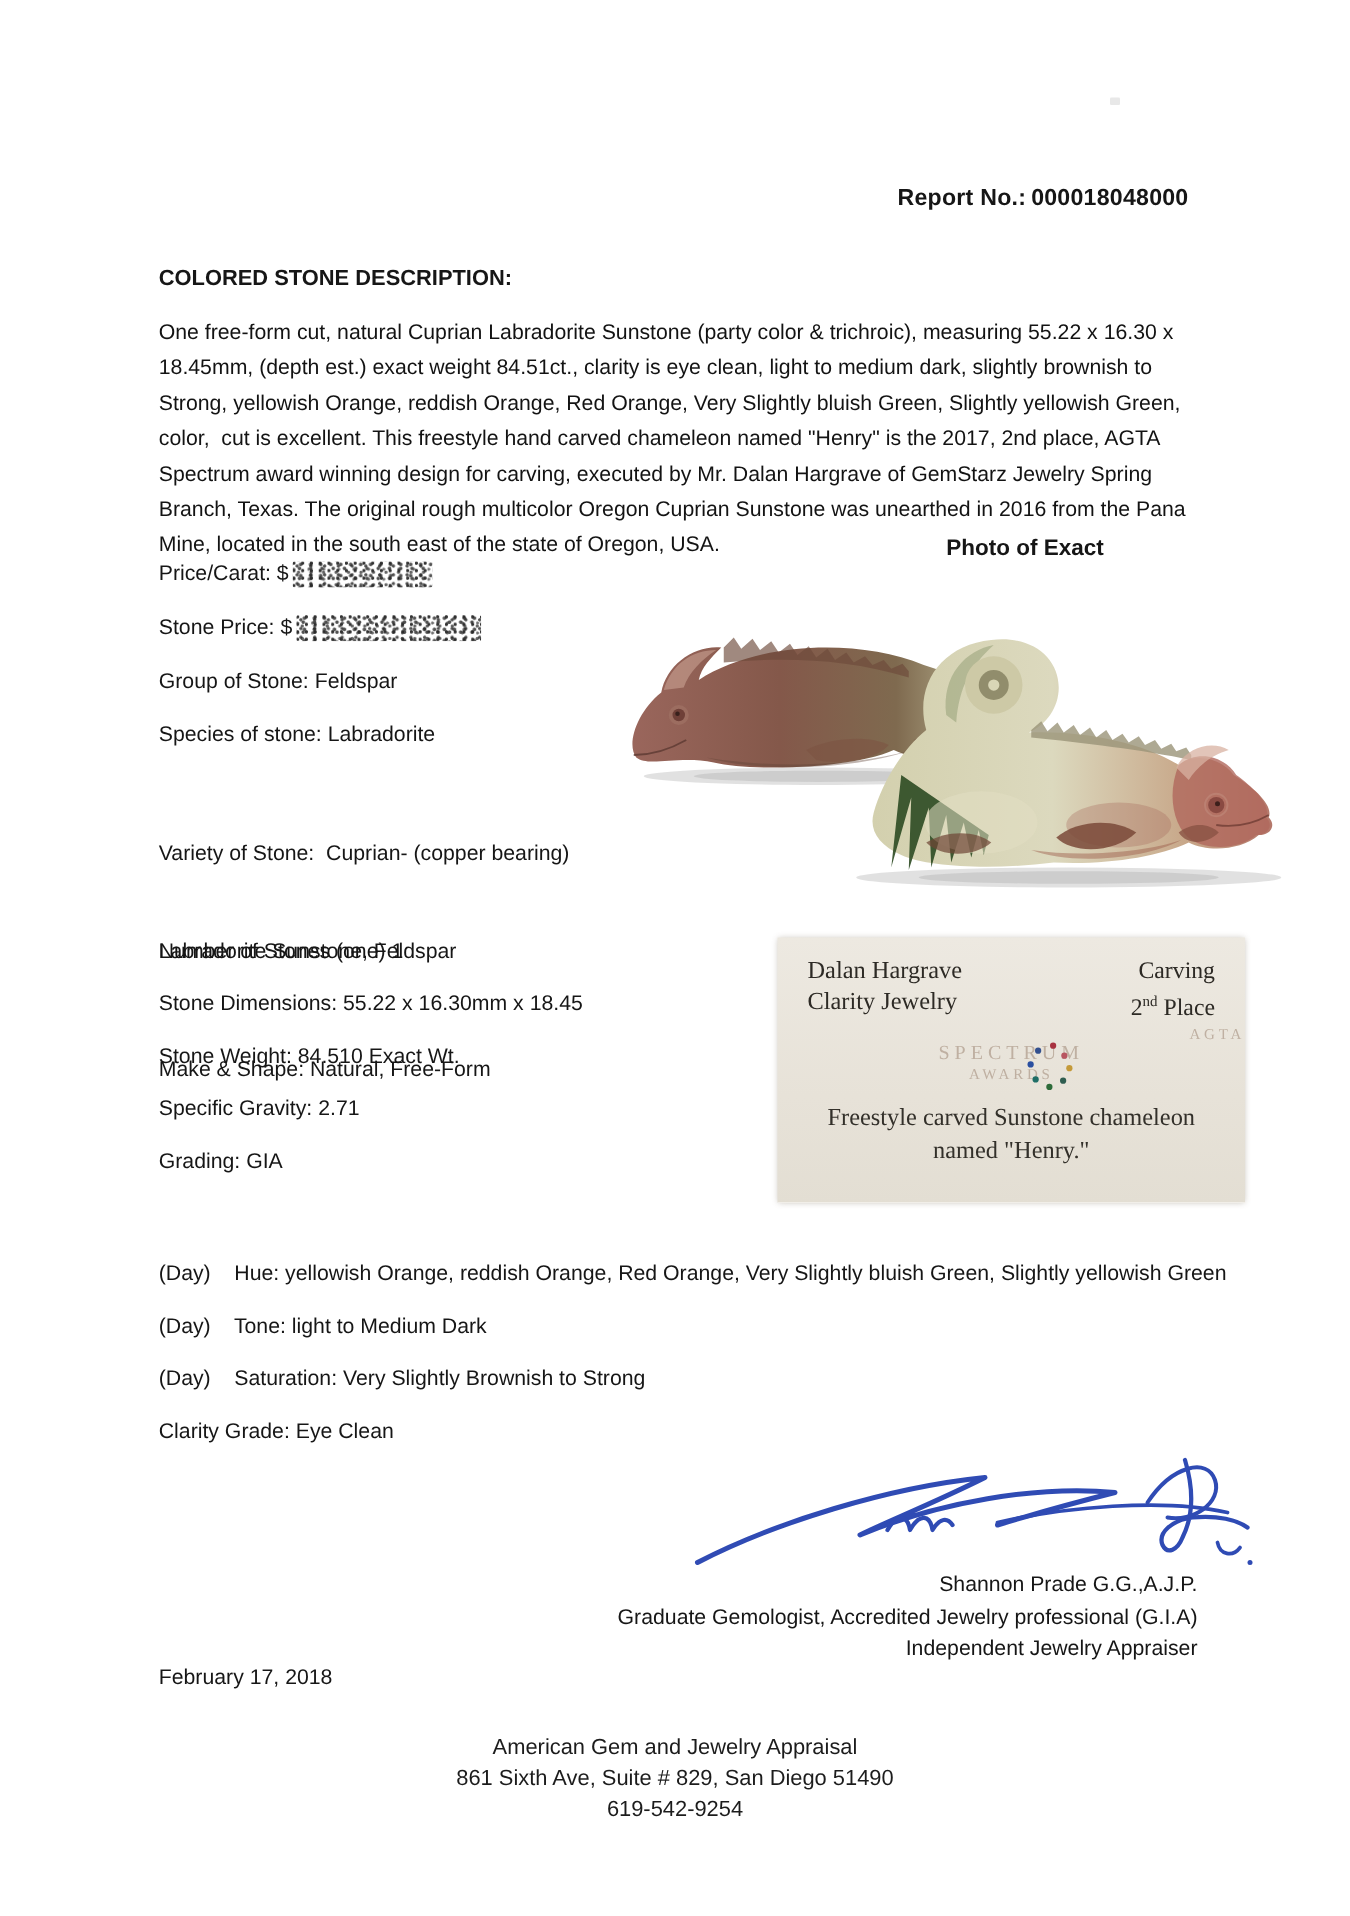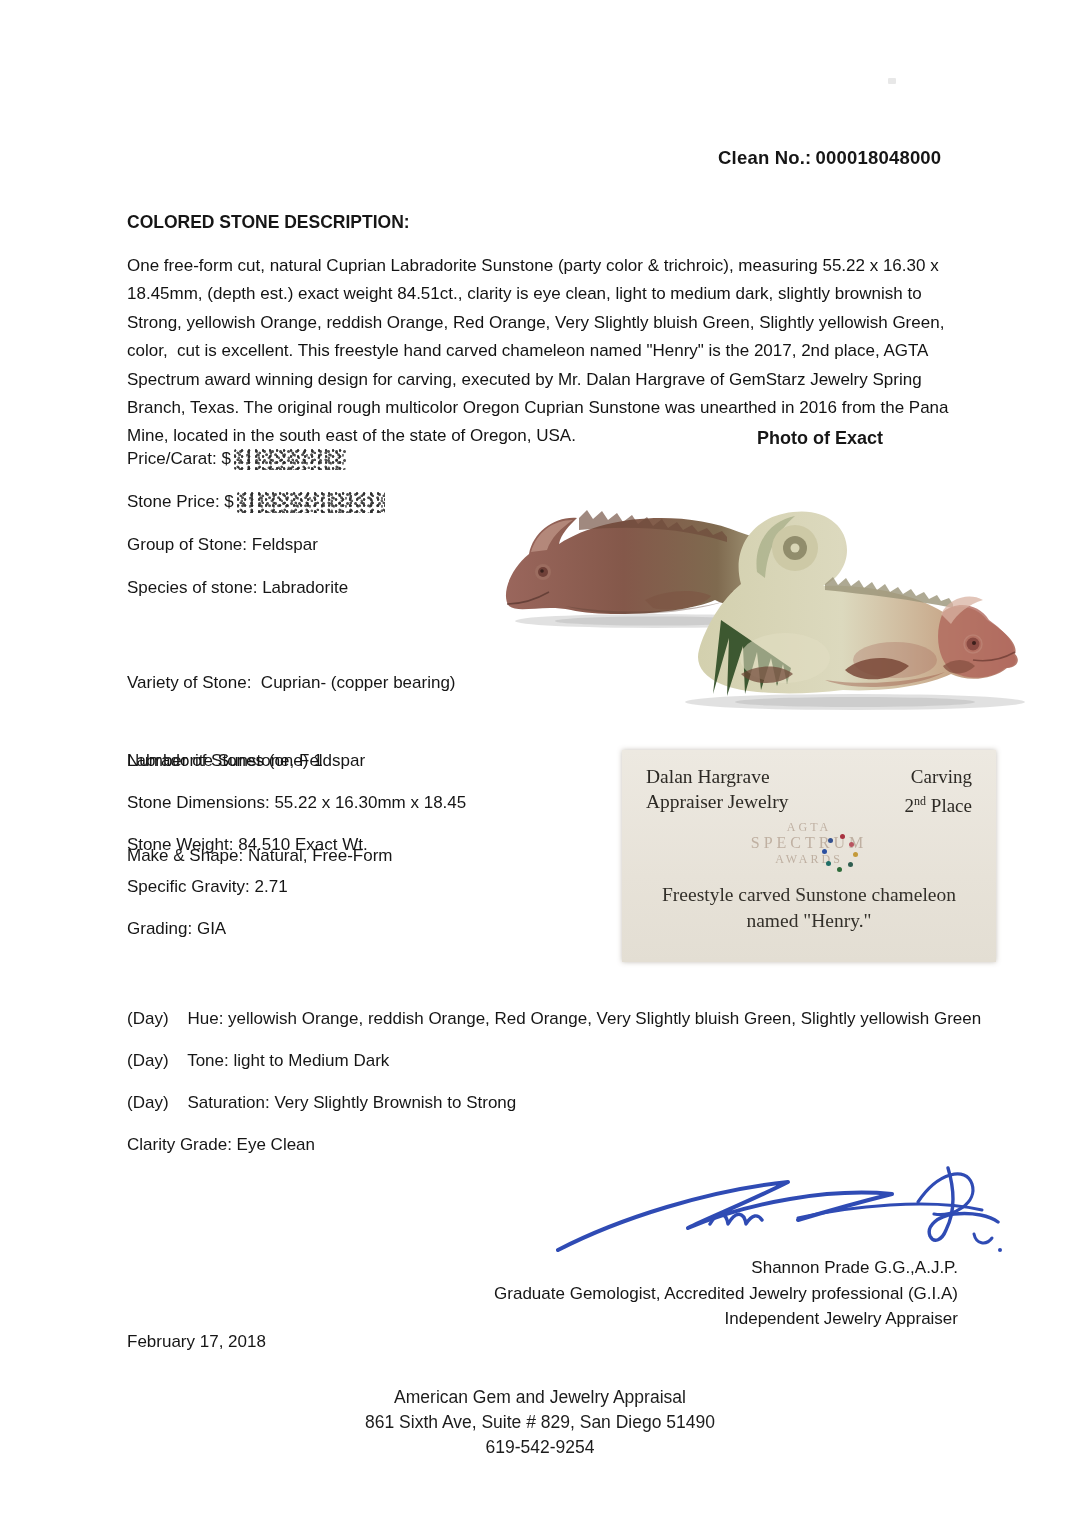--- a/index.html
+++ b/index.html
@@ -41,42 +41,42 @@
 
   .award-card{left:622px;top:750px;width:374px;height:212px;box-sizing:border-box;
     padding:14px 24px;background:linear-gradient(180deg,#ede9e1 0%,#e7e2d8 60%,#e3ded3 100%);
     box-shadow:0 0 5px rgba(125,112,95,.45);font-family:"Liberation Serif",serif;color:#2d2a25;}
   .card-head{display:flex;justify-content:space-between;}
   .card-left div{font-size:19.5px;line-height:25px;}
   .card-right{text-align:right;font-size:19px;line-height:25px;}
   .card-right sup{font-size:12px;}
   .card-watermark{position:absolute;left:0;right:0;top:70px;text-align:center;
     color:rgba(156,133,114,.55);}
-  .wm1{font-size:12px;letter-spacing:3px;line-height:14px;}
+  .wm1{font-size:12px;letter-spacing:3px;line-height:14px;text-align:right;}
   .wm2{font-size:16px;letter-spacing:4px;line-height:18px;}
   .wm3{font-size:12px;letter-spacing:3px;line-height:14px;}
   .dot{position:absolute;width:5px;height:5px;border-radius:50%;}
   .card-caption{position:absolute;left:0;right:0;top:132px;text-align:center;
     font-size:19.5px;line-height:26px;color:#33302a;}
 
   .sig-svg{left:550px;top:1158px;}
   .sig-block{top:1255px;right:122px;text-align:right;font-size:17px;line-height:25.5px;}
   .date{left:127px;top:1332px;font-size:17px;}
   .footer{left:0;top:1385px;width:1080px;text-align:center;font-size:17.5px;line-height:25px;color:#1c1c1c;}
   .artifact{left:888px;top:78px;width:8px;height:6px;background:#d9d9d9;opacity:.6;border-radius:1px;}
 </style>
 </head>
 <body>
 
 <div class="page">
 
   <div class="abs artifact"></div>
 
   <div class="abs report-no">
-    <span>Clean No.:</span><span>000018048000</span>
+    <span>Report No.:</span><span>000018048000</span>
   </div>
 
   <div class="abs section-title">COLORED STONE DESCRIPTION:</div>
 
   <div class="abs description pre">One free-form cut, natural Cuprian Labradorite Sunstone (party color &amp; trichroic), measuring 55.22 x 16.30 x 18.45mm, (depth est.) exact weight 84.51ct., clarity is eye clean, light to medium dark, slightly brownish to Strong, yellowish Orange, reddish Orange, Red Orange, Very Slightly bluish Green, Slightly yellowish Green, color,  cut is excellent. This freestyle hand carved chameleon named "Henry" is the 2017, 2nd place, AGTA Spectrum award winning design for carving, executed by Mr. Dalan Hargrave of GemStarz Jewelry Spring Branch, Texas. The original rough multicolor Oregon Cuprian Sunstone was unearthed in 2016 from the Pana Mine, located in the south east of the state of Oregon, USA.</div>
 
   <div class="abs photo-title">Photo of Exact</div>
 
   <svg class="abs stone-photo" width="540" height="240" viewBox="0 0 540 240">
     <defs>
@@ -171,21 +171,21 @@
     <div class="field">Stone Dimensions: 55.22 x 16.30mm x 18.45</div>
     <div class="field">Stone Weight: 84.510 Exact Wt.</div>
     <div class="field">Specific Gravity: 2.71</div>
     <div class="field">Grading: GIA</div>
   </div>
 
   <div class="abs award-card">
     <div class="card-head">
       <div class="card-left">
         <div>Dalan Hargrave</div>
-        <div>Appraiser Jewelry</div>
+        <div>Clarity Jewelry</div>
       </div>
       <div class="card-right">
         <div>Carving</div>
         <div><span>2</span><sup>nd</sup> <span>Place</span></div>
       </div>
     </div>
     <div class="card-watermark">
       <div class="wm1">AGTA</div>
       <div class="wm2">SPECTRUM</div>
       <div class="wm3">AWARDS</div>

